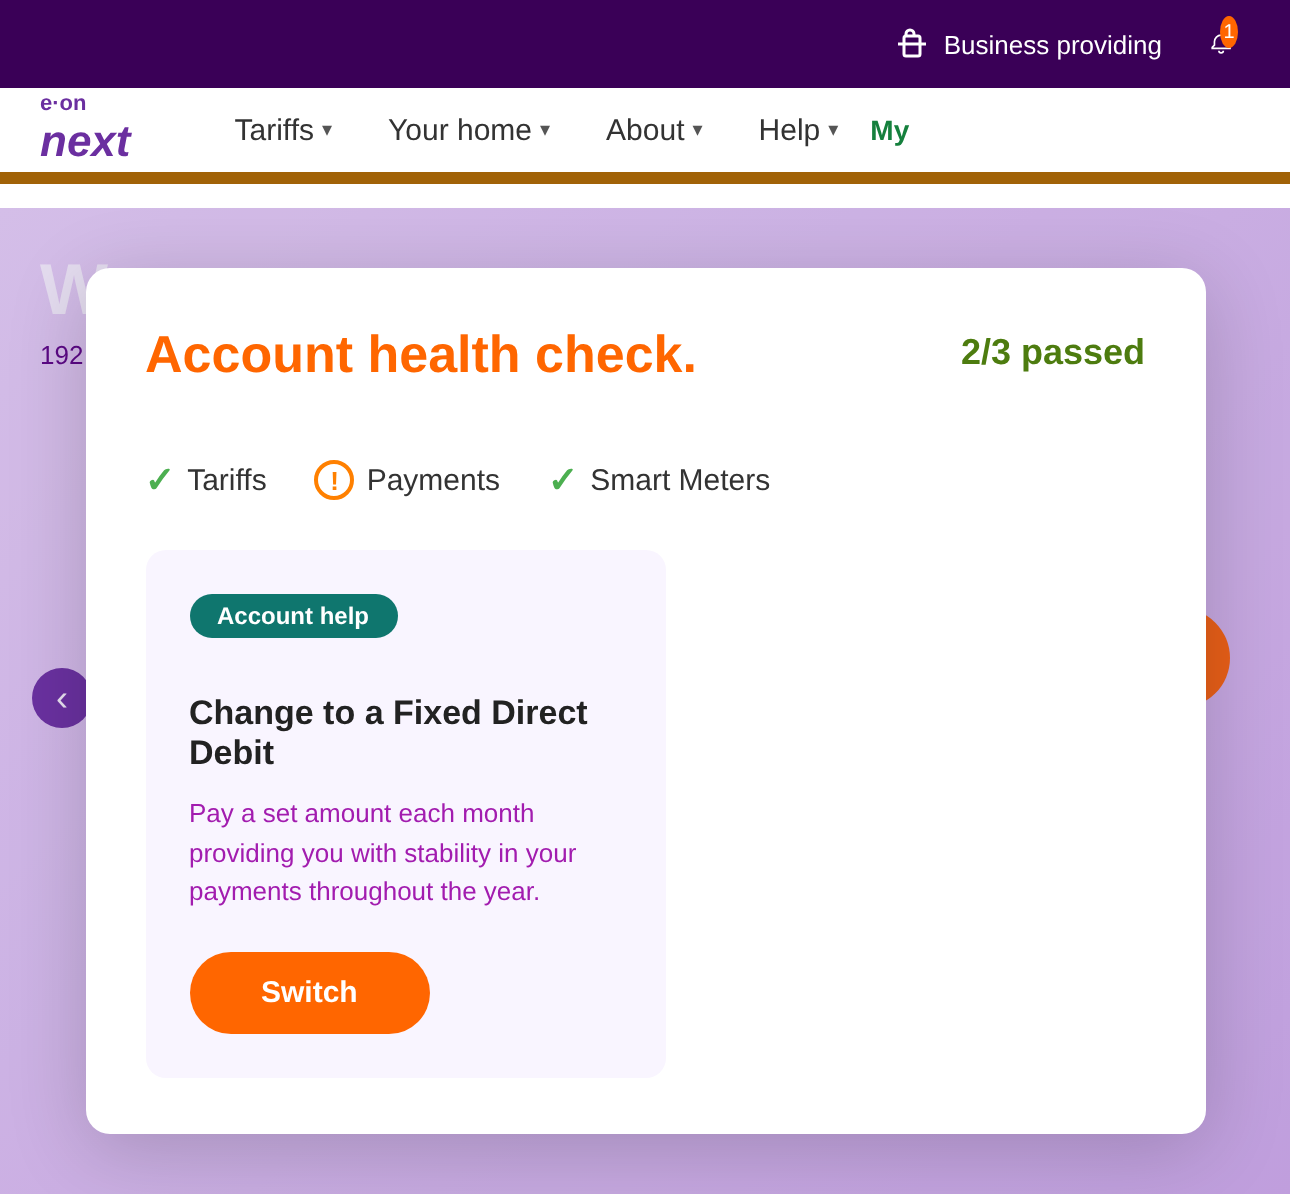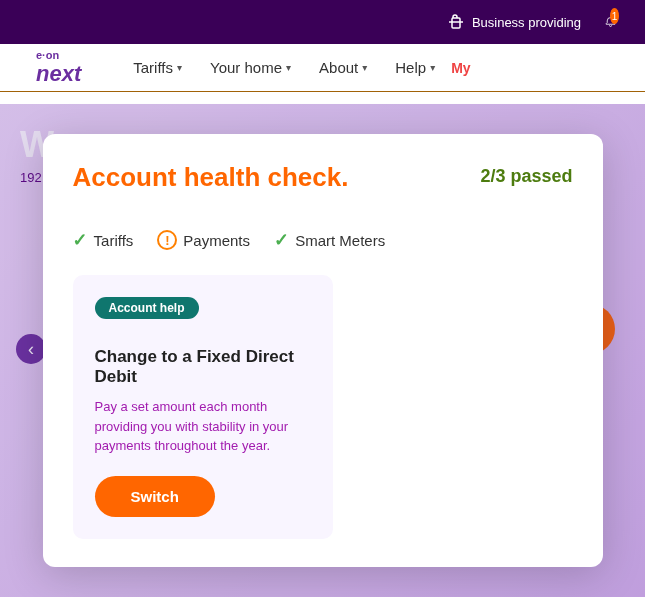--- a/index.html
+++ b/index.html
@@ -50,22 +50,22 @@
       top: -6px;
       left: -6px;
     }
 
     
     .nav-bar {
       background: #fff;
       height: 48px;
       display: flex;
       align-items: center;
-      padding: 0 36px;
-      border-bottom: 1px solid #a16207;
+      padding: 0 20px;
+      border-bottom: 6px solid #a16207;
     }
     .logo {
       margin-right: 40px;
     }
     .logo-eon {
       font-size: 11px;
       color: #6b2fa0;
       font-weight: bold;
     }
     .logo-next {
@@ -89,21 +89,21 @@
       color: #333;
       cursor: pointer;
       border-radius: 4px;
     }
     .chevron {
       font-size: 10px;
       color: #555;
     }
     .my-account {
       font-size: 14px;
-      color: #ef4444;
+      color: #15803d;
       font-weight: bold;
       cursor: pointer;
     }
 
     
     .bg-content {
       background: linear-gradient(135deg, #e8d5f5 0%, #d0b0e8 100%);
       position: absolute;
       top: 104px;
       left: 0;

